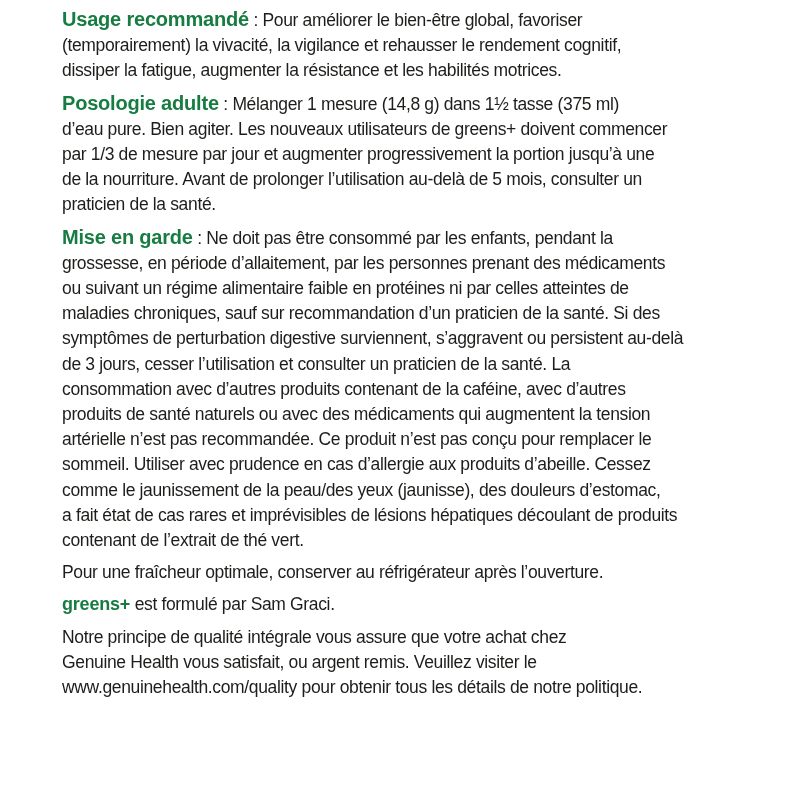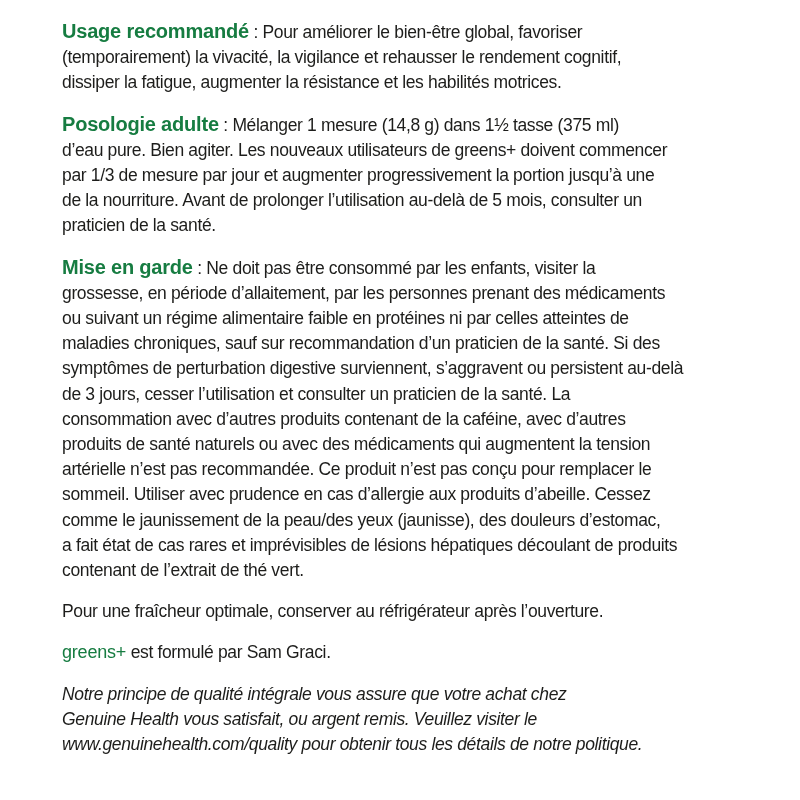--- a/index.html
+++ b/index.html
@@ -13,41 +13,40 @@
     overflow: hidden;
     font-family: "Liberation Sans", "DejaVu Sans", sans-serif;
     color: #1d1d1b;
   }
   .label {
     box-sizing: border-box;
     width: 800px;
     padding: 3px 36px 0 62px;
   }
   .para {
-    margin: 16px 0 7px 0;
+    margin: 4px 0 7px 0;
     font-size: 17.5px;
     line-height: 25.2px;
     letter-spacing: -0.35px;
   }
   .para:last-child {
     margin-bottom: 0;
-    font-style: italic;
   }
   .line {
     display: block;
     white-space: nowrap;
   }
   .h {
     font-weight: bold;
     font-size: 20px;
     letter-spacing: -0.2px;
     color: #167c41;
   }
   .brand {
-    font-weight: normal;
+    font-weight: bold;
     font-size: 18px;
     letter-spacing: -0.2px;
     color: #167c41;
   }
   .sep {
     color: #1d1d1b;
     font-weight: normal;
   }
 </style>
 </head>
@@ -63,21 +62,21 @@
 
   <p class="para">
     <span class="line"><span class="h">Posologie adulte</span><span class="sep"> : </span><span>Mélanger 1 mesure (14,8 g) dans 1½ tasse (375 ml)</span></span>
     <span class="line">d’eau pure. Bien agiter. Les nouveaux utilisateurs de greens+ doivent commencer</span>
     <span class="line">par 1/3 de mesure par jour et augmenter progressivement la portion jusqu’à une</span>
     <span class="line">de la nourriture. Avant de prolonger l’utilisation au-delà de 5 mois, consulter un</span>
     <span class="line">praticien de la santé.</span>
   </p>
 
   <p class="para">
-    <span class="line"><span class="h">Mise en garde</span><span class="sep"> : </span><span>Ne doit pas être consommé par les enfants, visiter la</span></span>
+    <span class="line"><span class="h">Mise en garde</span><span class="sep"> : </span><span>Ne doit pas être consommé par les enfants, pendant la</span></span>
     <span class="line">grossesse, en période d’allaitement, par les personnes prenant des médicaments</span>
     <span class="line">ou suivant un régime alimentaire faible en protéines ni par celles atteintes de</span>
     <span class="line">maladies chroniques, sauf sur recommandation d’un praticien de la santé. Si des</span>
     <span class="line">symptômes de perturbation digestive surviennent, s’aggravent ou persistent au-delà</span>
     <span class="line">de 3 jours, cesser l’utilisation et consulter un praticien de la santé. La</span>
     <span class="line">consommation avec d’autres produits contenant de la caféine, avec d’autres</span>
     <span class="line">produits de santé naturels ou avec des médicaments qui augmentent la tension</span>
     <span class="line">artérielle n’est pas recommandée. Ce produit n’est pas conçu pour remplacer le</span>
     <span class="line">sommeil. Utiliser avec prudence en cas d’allergie aux produits d’abeille. Cessez</span>
     <span class="line">comme le jaunissement de la peau/des yeux (jaunisse), des douleurs d’estomac,</span>

